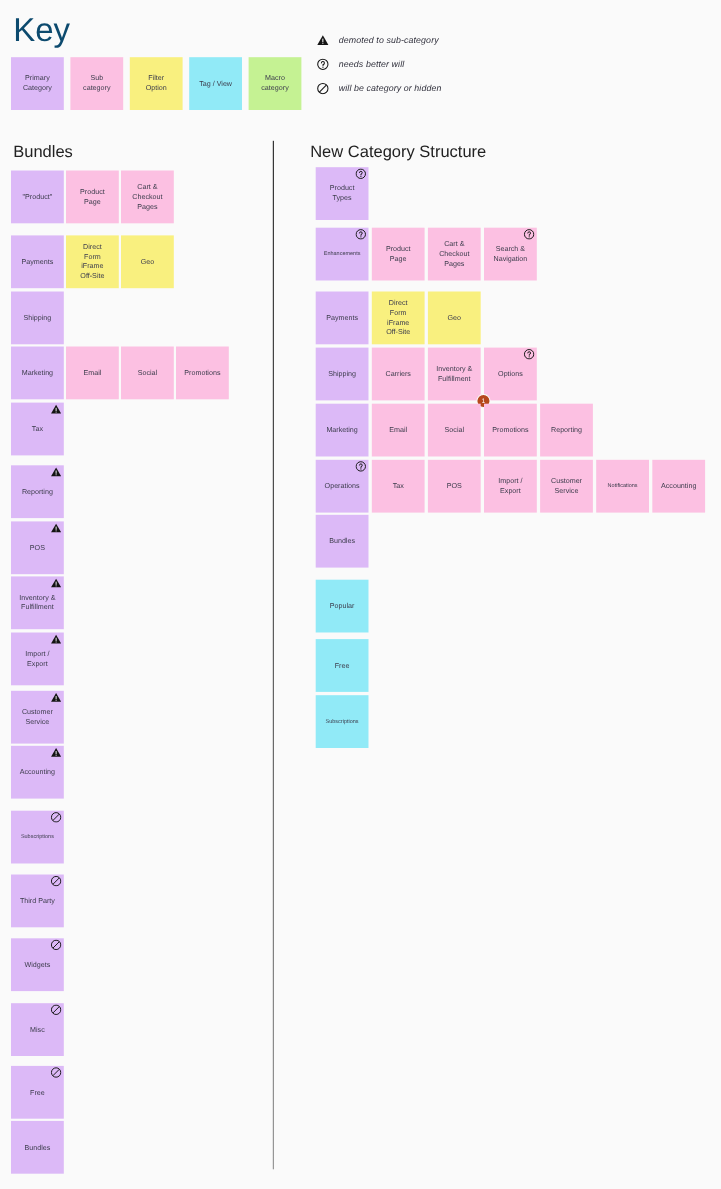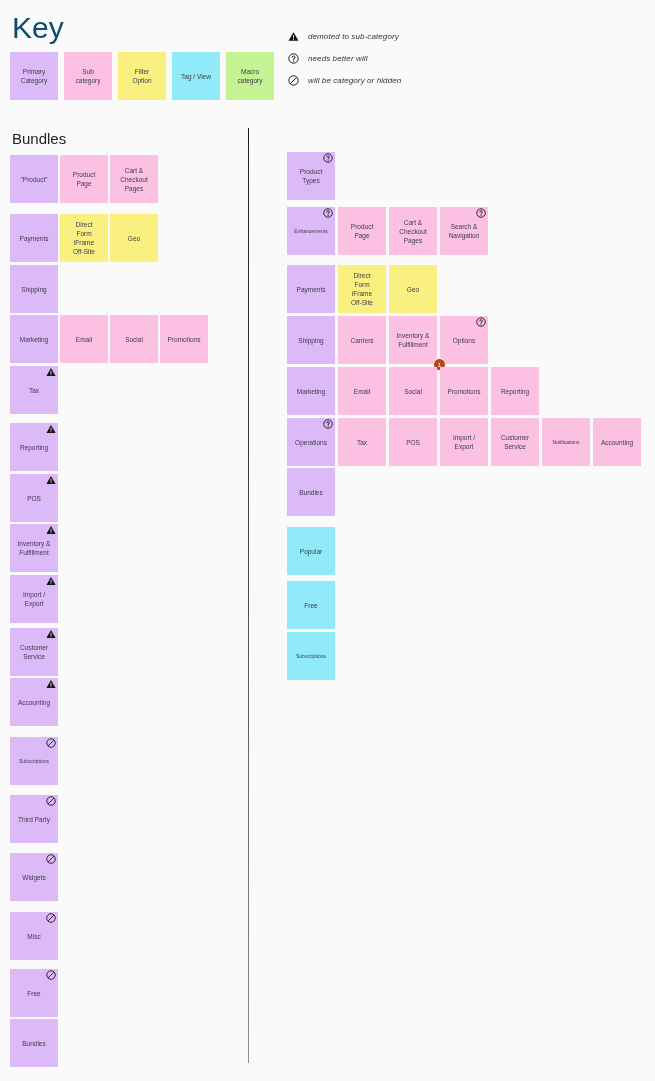--- a/index.html
+++ b/index.html
@@ -175,20 +175,21 @@
           <svg width="11" height="11" viewBox="0 0 24 24">
             <circle cx="12" cy="12" r="10.2" fill="none" stroke="#141414" stroke-width="2.1"></circle>
             <line x1="5.1" y1="18.9" x2="18.9" y2="5.1" stroke="#141414" stroke-width="2.1"></line>
           </svg>
         </span>
         <span class="note-label">will be category or hidden</span>
       </div>
     </div>
 
   <div class="col-title" id="col-current-title">Bundles</div>
+  <div class="col-title" id="col-new-title">New Category Structure</div>
 
   <div class="divider"></div>
 
   <div class="rows" id="rows-current">
       <div class="row" style="top: 0px; left: 0px;">
         <div class="card" style="background: rgb(220, 185, 247); margin-left: 0px;"><span>"Product"</span></div>
         <div class="card" style="background: rgb(252, 192, 226); margin-left: 2px;"><span>Product
 Page</span></div>
         <div class="card" style="background: rgb(252, 192, 226); margin-left: 2px;"><span>Cart &amp;
 Checkout

